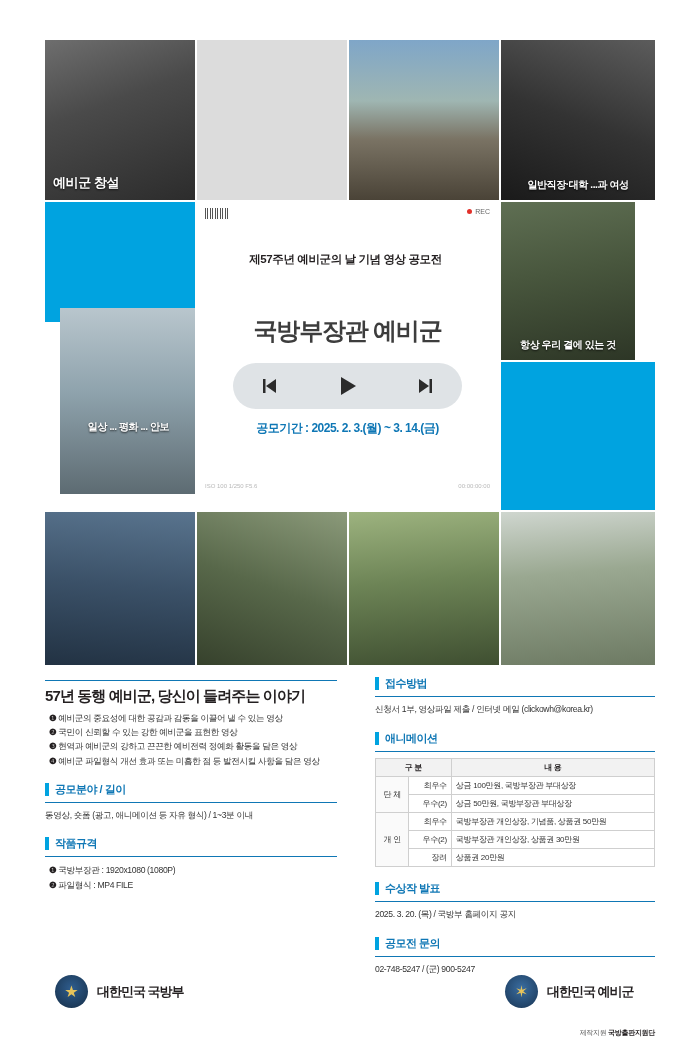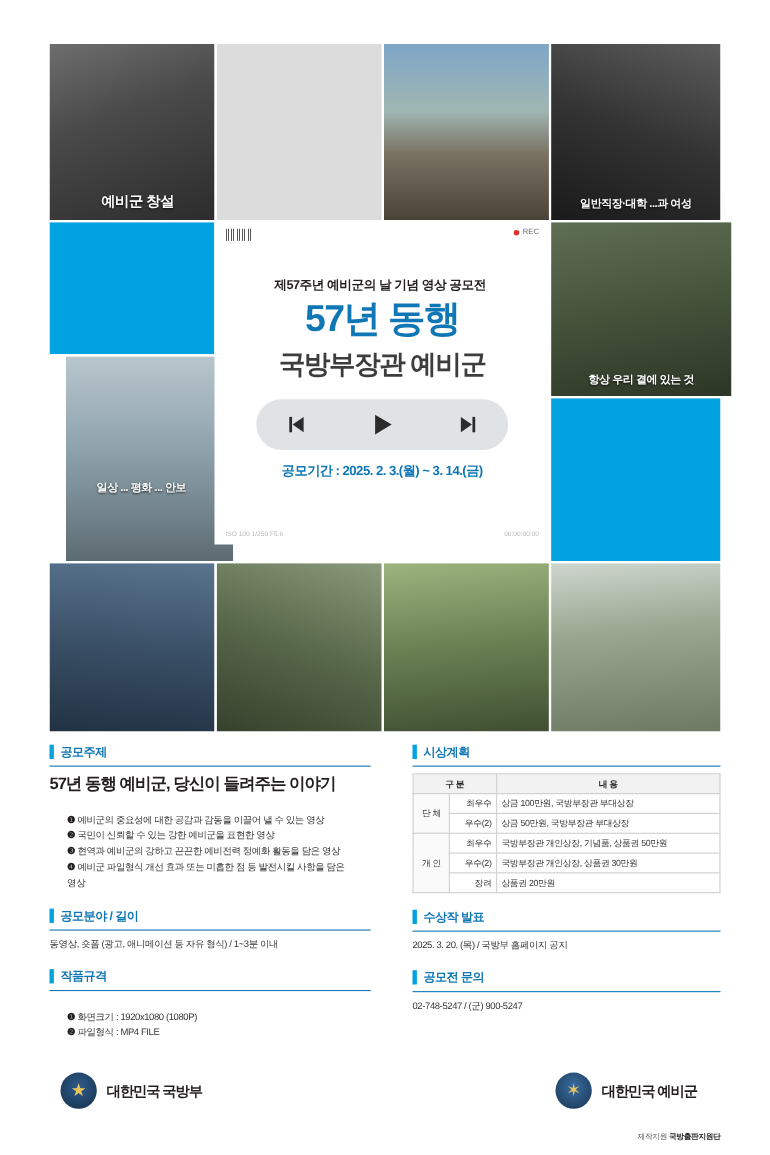--- a/index.html
+++ b/index.html
@@ -35,21 +35,21 @@
   .ph-tent { background:linear-gradient(175deg,#cfd6cf 0%,#9aa891 40%,#6d7a63 100%); }
   .ph-blue2 { background:#00a3e0; }
 
   .tile-cap {
     position:absolute; left:8px; bottom:8px;
     color:#ffffff; font-size:10px; font-weight:bold;
     letter-spacing:-0.4px;
     text-shadow:0 1px 2px rgba(0,0,0,.8);
     white-space:nowrap;
   }
-  .tile-cap.big { font-size:13px;margin-left:39px; }
+  .tile-cap.big { font-size:13px; }
   .tile-cap.center { left:0; right:0; text-align:center; }
 
   
   .player {
     position:absolute; left:195px; top:200px; width:305px; height:295px;
     background:#ffffff;
     z-index:5;
   }
   .player-top {
     position:absolute; top:8px; left:10px; right:10px; height:14px;
@@ -103,21 +103,21 @@
   }
   .sec-bar { width:4px; height:13px; background:#00a3e0; display:block; }
   .sec-title { font-size:11px; font-weight:bold; color:#0f77b5; letter-spacing:-0.5px; }
 
   .divider { height:1px; background:#0f77b5; margin:4px 0 6px; }
 
   .big-q {
     font-size:15px; font-weight:bold; color:#231f20; letter-spacing:-0.9px;
     margin:2px 0 5px;
   }
-  .bullets { list-style:none; margin:16px; padding:0; }
+  .bullets { list-style:none; margin:4px; padding:0; }
   .bullets li {
     font-size:8.6px; color:#333; letter-spacing:-0.35px; line-height:1.65;
   }
   .num { color:#231f20; font-weight:bold; margin-right:2px; }
   .plain { font-size:8.6px; color:#333; letter-spacing:-0.35px; line-height:1.6; margin:0; }
   .blk { margin-bottom:14px; }
 
   
   table.prize { border-collapse:collapse; width:100%; font-size:8px; }
   table.prize th, table.prize td {
@@ -169,26 +169,26 @@
   </div>
 
   <div class="tile" style="left:0;top:162px;width:150px;height:120px;">
     <div class="ph ph-blue"></div>
   </div>
 
   <div class="tile" style="left:152px;top:162px;width:302px;height:120px;">
     <div class="ph ph-grey"></div>
   </div>
 
-  <div class="tile" style="left:456px;top:162px;width:164px;height:158px;">
+  <div class="tile" style="left:456px;top:162px;width:134px;height:158px;">
     <div class="ph ph-soldiers1"></div>
     <div class="tile-cap center">항상 우리 곁에 있는 것</div>
   </div>
 
-  <div class="tile" style="left:0;top:284px;width:167px;height:186px;padding-left:15px;">
+  <div class="tile" style="left:0;top:268px;width:167px;height:186px;padding-left:15px;">
     <div class="ph ph-train"></div>
     <div class="tile-cap center" style="bottom:60px;">일상 ... 평화 ... 안보</div>
   </div>
 
   <div class="tile" style="left:456px;top:322px;width:154px;height:148px;">
     <div class="ph ph-blue2"></div>
   </div>
 
   <div class="tile" style="left:0;top:472px;width:150px;height:153px;">
     <div class="ph ph-blueuni"></div>
@@ -206,21 +206,20 @@
   <div class="player" style="left:150px;top:160px;">
     <div class="player-top">
       <div class="barcode"></div>
       <div class="rec">
         <span class="rec-dot"></span>
         <span>REC</span>
       </div>
     </div>
 
     <div class="player-sub">제57주년 예비군의 날 기념 영상 공모전</div>
-    <div class="player-title">57년 동행</div>
     <div class="player-title2">국방부장관 예비군</div>
 
     <div class="controls">
       <span class="ctrl">
         <svg width="20" height="20" viewBox="0 0 20 20">
             <polygon points="16,3 16,17 6,10" fill="#2b2b2b"></polygon>
             <rect x="3" y="3" width="2.5" height="14" fill="#2b2b2b"></rect>
           </svg>
       </span>
       <span class="ctrl">
@@ -243,24 +242,20 @@
       <span>00:00:00:00</span>
     </div>
   </div>
 </div>
 
 <div class="info">
 
   <div class="col-left">
 
     <div class="blk">
-      <div class="sec-head">
-        <span class="sec-bar"></span>
-        <span class="sec-title">공모주제</span>
-      </div>
       <div class="divider"></div>
       <div class="big-q">57년 동행 예비군, 당신이 들려주는 이야기</div>
       <ul class="bullets">
         <li><span class="num">❶</span><span>예비군의 중요성에 대한 공감과 감동을 이끌어 낼 수 있는 영상</span></li>
         <li><span class="num">❷</span><span>국민이 신뢰할 수 있는 강한 예비군을 표현한 영상</span></li>
         <li><span class="num">❸</span><span>현역과 예비군의 강하고 끈끈한 예비전력 정예화 활동을 담은 영상</span></li>
         <li><span class="num">❹</span><span>예비군 파일형식 개선 효과 또는 미흡한 점 등 발전시킬 사항을 담은 영상</span></li>
       </ul>
     </div>
 
@@ -274,33 +269,41 @@
       <p class="plain">동영상, 숏폼 (광고, 애니메이션 등 자유 형식) / 1~3분 이내</p>
     </div>
 
     <div class="blk">
       <div class="sec-head">
         <span class="sec-bar"></span>
         <span class="sec-title">작품규격</span>
       </div>
       <div class="divider"></div>
       <ul class="bullets">
-        <li><span class="num">❶</span><span>화면크기 : 1920x1080 (1080P)</span></li>
+        <li><span class="num">❶</span><span>국방부장관 : 1920x1080 (1080P)</span></li>
         <li><span class="num">❷</span><span>파일형식 : MP4 FILE</span></li>
       </ul>
     </div>
   </div>
 
   <div class="col-right">
 
-
-    <div class="blk">
-      <div class="sec-head">
-        <span class="sec-bar"></span>
-        <span class="sec-title">시상계획</span>
+    <div class="blk">
+      <div class="sec-head">
+        <span class="sec-bar"></span>
+        <span class="sec-title">접수방법</span>
+      </div>
+      <div class="divider"></div>
+      <p class="plain">신청서 1부, 영상파일 제출 / 인터넷 메일 (clickowh@korea.kr)</p>
+    </div>
+
+    <div class="blk">
+      <div class="sec-head">
+        <span class="sec-bar"></span>
+        <span class="sec-title">애니메이션</span>
       </div>
       <div class="divider"></div>
       <table class="prize">
         <thead>
           <tr>
             <th colspan="2">구 분</th>
             <th>내 용</th>
           </tr>
         </thead>
         <tbody>

